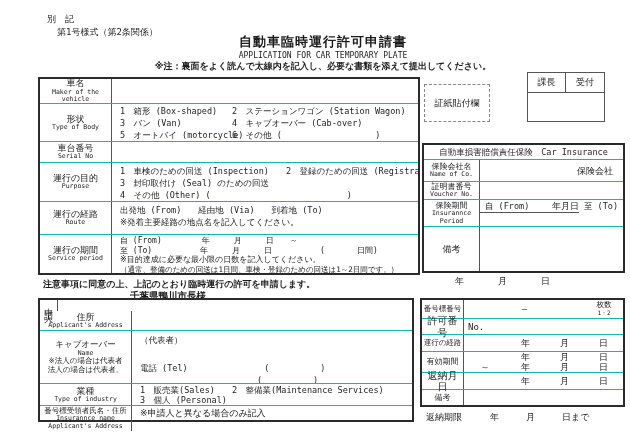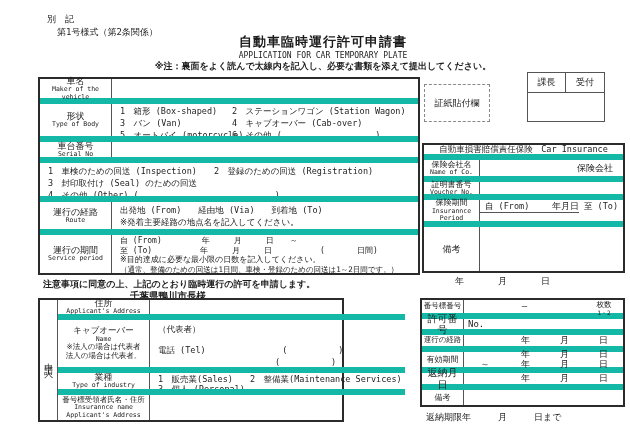--- a/index.html
+++ b/index.html
@@ -5,21 +5,21 @@
   *{margin:0;padding:0;box-sizing:border-box}
   html,body{background:#fff}
   #form{position:relative;width:630px;height:439px;background:#fff;overflow:hidden;
         font-family:"DejaVu Sans Mono","DejaVu Sans","Liberation Sans",sans-serif;
         color:#1c1c1c;font-size:9px;line-height:1.2}
   .abs{position:absolute}
   .pre{white-space:pre}
   .b{font-weight:bold}
   .ctr{text-align:center}
   .tbl{position:absolute;border:2px solid #2b2b2b;background:#fff;display:flex;flex-direction:column}
-  .row{display:flex;width:100%;border-bottom:6px solid #14b8a6;flex-shrink:0}
+  .row{display:flex;width:100%;border-bottom:1px solid #14b8a6;flex-shrink:0}
   .row.last{border-bottom:none}
   .lcell{border-right:1px solid #555;display:flex;flex-direction:column;justify-content:center;
          align-items:center;text-align:center;flex-shrink:0;line-height:1.15;padding:1px}
   .vcell{flex:1;padding:1px 3px 0 8px;overflow:hidden}
   .ja{font-size:9px}
   .en{font-size:6.5px}
   .opt{font-size:8.5px;line-height:12px;display:flex}
   .oa{width:112px;flex-shrink:0;white-space:pre}
   .ob{flex:1;white-space:pre}
   .ln{font-size:8.5px;line-height:12px;white-space:pre}
@@ -93,20 +93,24 @@
 
     <div class="row" style="height:21px">
       <div class="lcell" style="width:72px">
         <div class="ja">車台番号</div>
         <div class="en">Serial No</div>
       </div>
       <div class="vcell"></div>
     </div>
 
     <div class="row" style="height:39px">
+      <div class="lcell" style="width:72px">
+        <div class="ja">運行の目的</div>
+        <div class="en">Purpose</div>
+      </div>
       <div class="vcell" style="padding-top:2px">
         <div class="ln">1　車検のための回送 (Inspection)　　2　登録のための回送 (Registration)</div>
         <div class="ln">3　封印取付け (Seal) のための回送</div>
         <div class="ln">4　その他 (Other) (　　　　　　　　　　　　　　　　)</div>
       </div>
     </div>
 
     <div class="row" style="height:33px">
       <div class="lcell" style="width:72px">
         <div class="ja">運行の経路</div>
@@ -181,21 +185,21 @@
 
   <div class="abs" style="left:455px;top:276px;width:95px;display:flex;justify-content:space-between">
     <span>年</span>
     <span>月</span>
     <span>日</span>
   </div>
 
   <div class="abs b" style="left:43px;top:279px;font-size:9px">注意事項に同意の上、上記のとおり臨時運行の許可を申請します。</div>
   <div class="abs b" style="left:130px;top:290px;font-size:9.5px">千葉県鴨川市長様</div>
 
-  <div class="tbl" style="left:38px;top:298px;width:306px;height:124px;flex-direction:row">
+  <div class="tbl" style="left:38px;top:298px;width:376px;height:124px;flex-direction:column">
     <div class="lcell" style="width:18px;border-right:1px solid #555">
       <span class="vert">申請人</span>
     </div>
     <div style="flex:1;display:flex;flex-direction:column">
 
       <div class="row" style="height:20px">
         <div class="lcell" style="width:92px">
           <div class="ja">住所</div>
           <div class="en">Applicant's Address</div>
         </div>
@@ -204,21 +208,21 @@
 
       <div class="row" style="height:53px">
         <div class="lcell" style="width:92px">
           <div style="font-size:8.5px">キャブオーバー</div>
           <div class="en">Name</div>
           <div style="font-size:7.5px">※法人の場合は代表者</div>
           <div style="font-size:7.5px">法人の場合は代表者。</div>
         </div>
         <div class="vcell" style="padding-top:3px">
           <div class="ln pre">（代表者）</div>
-          <div class="ln pre" style="margin-top:9px">電話 (Tel)　　　　　　　　　(　　　　　　)</div>
+          <div class="ln pre" style="margin-top:16px">電話 (Tel)　　　　　　　　　(　　　　　　)</div>
           <div class="ln pre" style="margin-left:117px">(　　　　　　)</div>
         </div>
       </div>
 
       <div class="row" style="height:22px">
         <div class="lcell" style="width:92px">
           <div class="ja">業種</div>
           <div class="en">Type of industry</div>
         </div>
         <div class="vcell">
@@ -226,20 +230,21 @@
           <div class="ln pre" style="line-height:10px">3　個人 (Personal)</div>
         </div>
       </div>
 
       <div class="row last" style="height:25px">
         <div class="lcell" style="width:92px">
           <div style="font-size:7.5px">番号標受領者氏名・住所</div>
           <div class="en">Insurannce name</div>
           <div class="en">Applicant's Address</div>
         </div>
+        <div class="vcell" style="padding-top:2px">※申請人と異なる場合のみ記入</div>
       </div>
     </div>
   </div>
 
   <div class="tbl" style="left:420px;top:298px;width:205px;height:109px">
 
     <div class="row" style="height:19px">
       <div class="lcell" style="width:42px">
         <div style="font-size:7.5px">番号標番号</div>
       </div>
@@ -303,16 +308,16 @@
     <div class="row last" style="height:15px">
       <div class="lcell" style="width:42px">
         <div style="font-size:8px">備考</div>
       </div>
       <div class="vcell"></div>
     </div>
   </div>
 
   <div class="abs" style="left:426px;top:412px;width:196px;display:flex">
     <span>返納期限</span>
-    <span class="pre" style="">年　　　月　　　日まで</span>
+    <span class="pre" style="margin-left:28px">年　　　月　　　日まで</span>
   </div>
 
 </div>
 
 </body></html>

